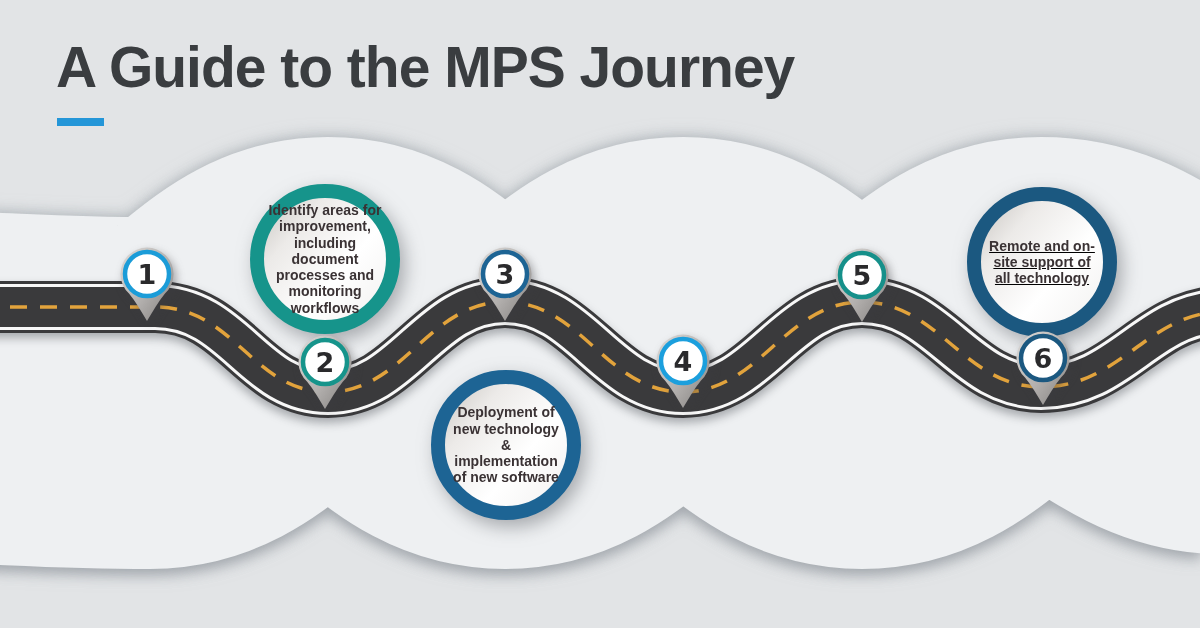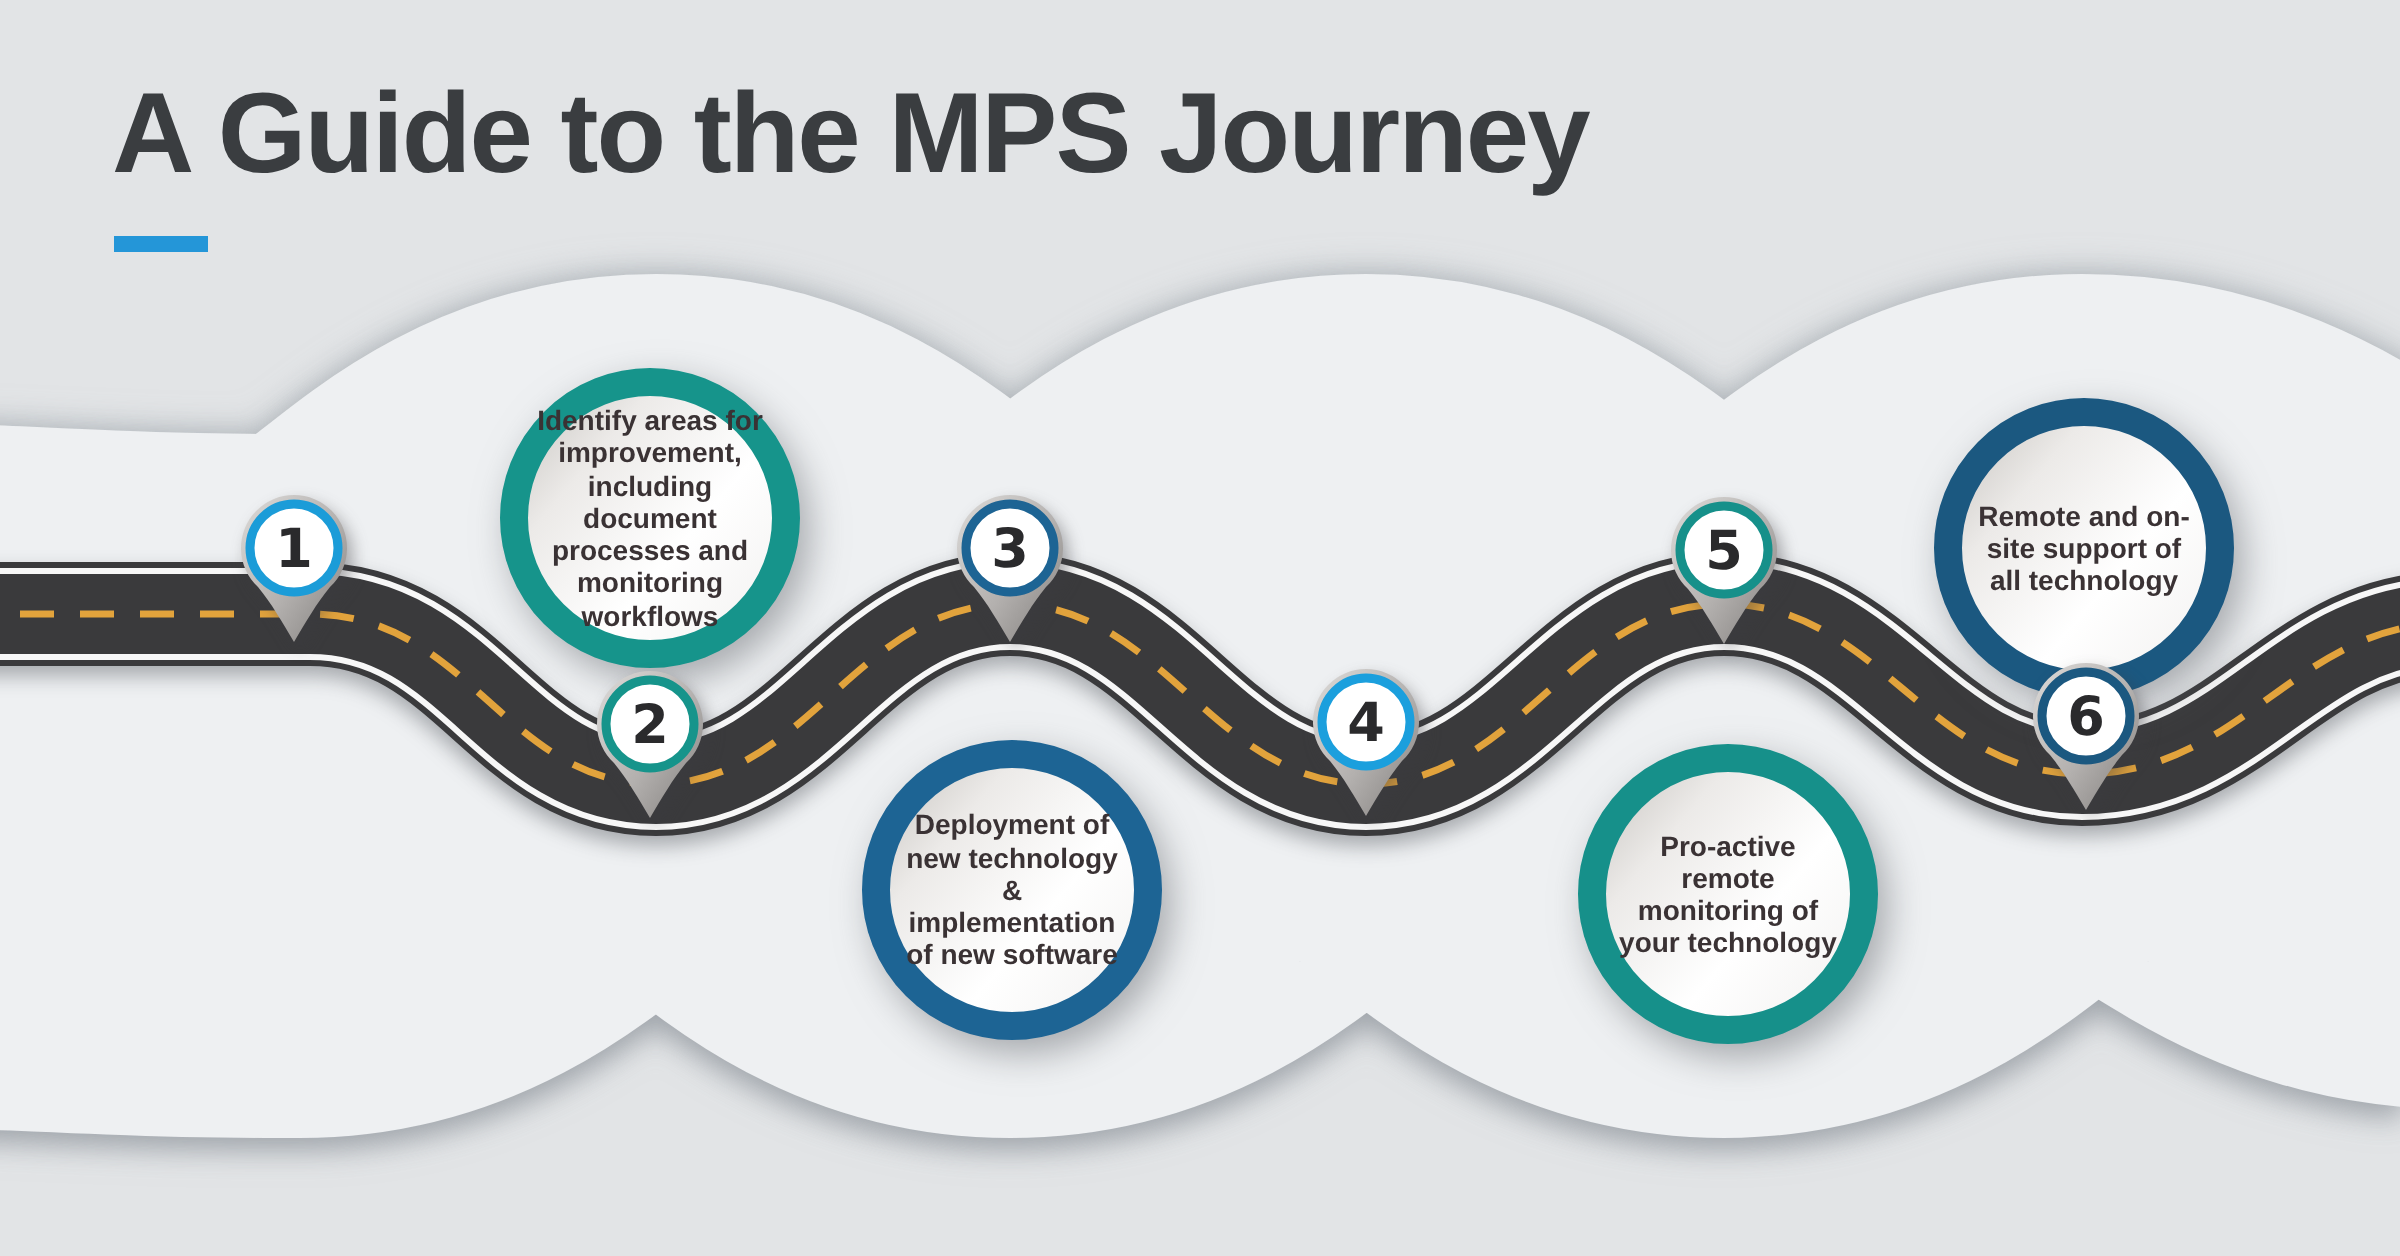--- a/index.html
+++ b/index.html
@@ -58,24 +58,21 @@
                C 939 302, 964 387, 1041 387 C 1118 387, 1145 318, 1215 312" fill="none" style="stroke:var(--road-dash)" stroke-width="3.5" stroke-dasharray="17 13"></path>
     </g>
   </svg>
 
   <div class="bubble" style="left: 250px; top: 184px; --ring: #16948b;">
       <span class="bubble-label">Identify areas for improvement, including document processes and monitoring workflows</span>
     </div>
   <div class="bubble" style="left: 431px; top: 370px; --ring: #1d6494;">
       <span class="bubble-label">Deployment of new technology &amp; implementation of new software</span>
     </div>
-  <div class="bubble" style="left: 789px; top: 372px; --ring: #16908a;">
-      <span class="bubble-label">Pro-active remote monitoring of your technology</span>
-    </div>
-  <div class="bubble" style="left: 967px; top: 199px; --ring: #1b5880;">
+  <div class="bubble" style="left: 967px; top: 187px; text-decoration: underline; --ring: #1b5880;">
       <span class="bubble-label">Remote and on-site support of all technology</span>
     </div>
 
   <svg class="pin" style="left: 115px; top: 242px; --ring: #1b9cd8;" width="64" height="82" viewBox="-32 -32 64 82">
     <defs>
         <linearGradient id="pg1" x1="0" y1="0" x2="1" y2="1">
           <stop offset="0" stop-color="#dddbd9"></stop>
           <stop offset=".55" stop-color="#b3b0ae"></stop>
           <stop offset="1" stop-color="#807d7b"></stop>
         </linearGradient>

